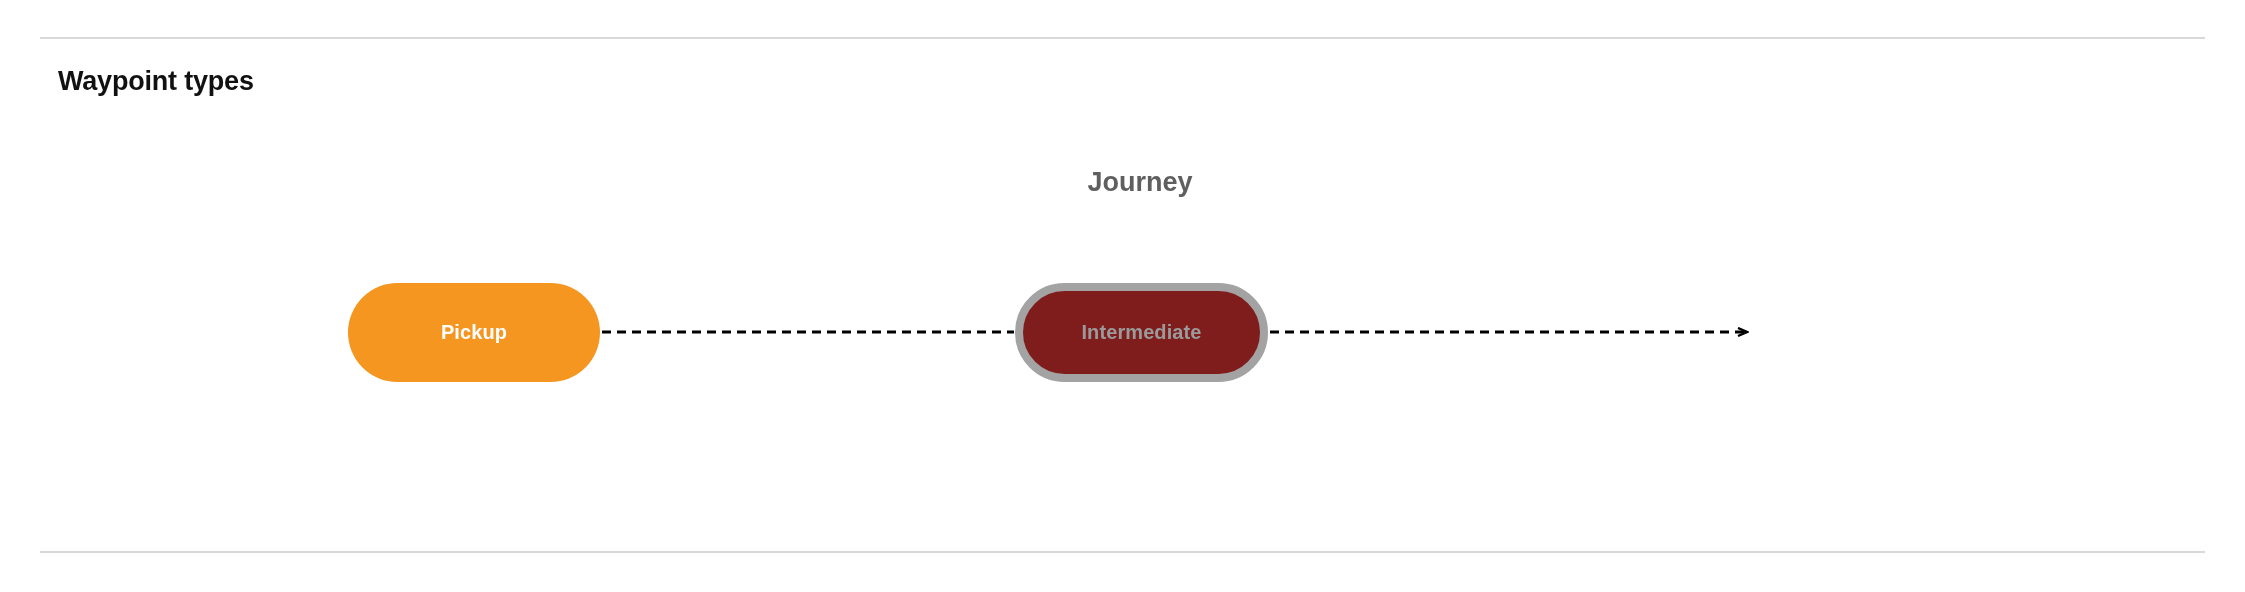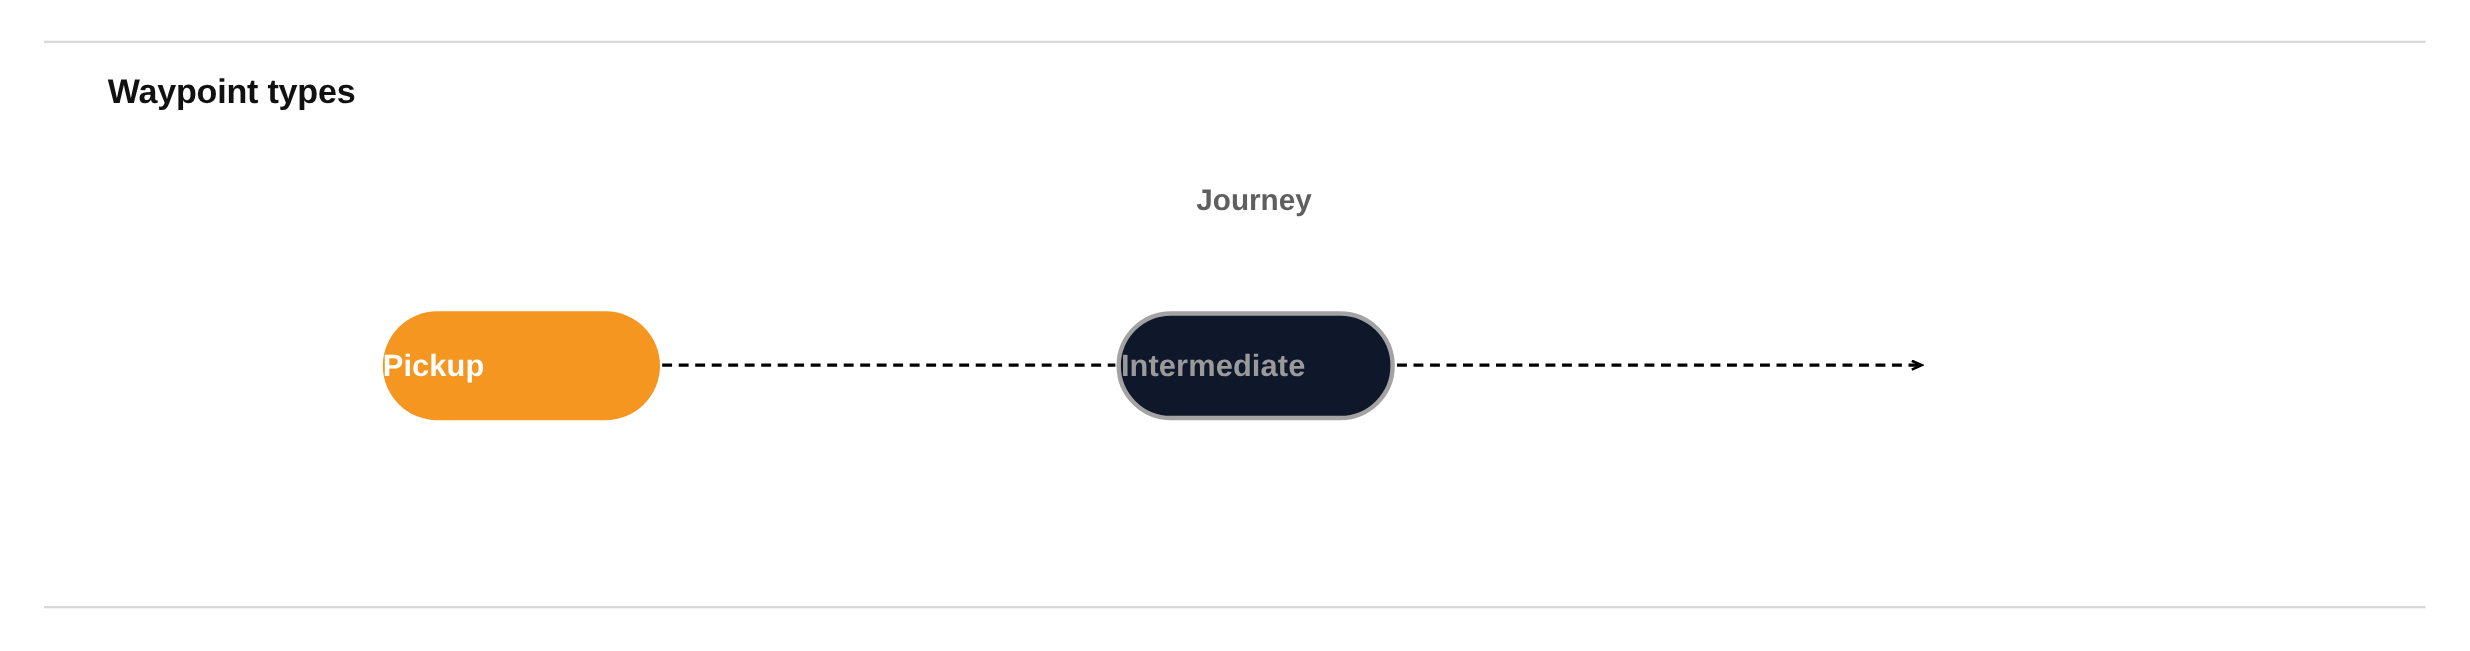--- a/index.html
+++ b/index.html
@@ -31,26 +31,25 @@
     height: 2px;
     background: #d8d8d8;
   }
   .divider.top { top: 37px; }
   .divider.bottom { top: 551px; }
 
   .section-title {
     position: absolute;
     left: 58px;
     top: 66px;
-    font-size: 31px;
+    font-size: 27px;
     font-weight: bold;
     color: #111111;
     letter-spacing: -0.2px;
     white-space: nowrap;
-    margin-left: 40px;
   }
 
   .diagram {
     position: absolute;
     left: 0;
     top: 0;
     width: 2245px;
     height: 592px;
   }
 
@@ -67,41 +66,41 @@
     white-space: nowrap;
   }
 
   .node {
     position: absolute;
     height: 99px;
     border-radius: 52px;
     box-sizing: border-box;
     display: flex;
     align-items: center;
-    justify-content: flex-start;
-    font-size: 28px;
+    justify-content: center;
+    font-size: 20px;
     font-weight: bold;
     letter-spacing: 0.1px;
     white-space: nowrap;
   }
 
   .node-pickup {
     left: 348px;
     top: 283px;
     width: 252px;
     background: #f4961f;
     color: #ffffff;
   }
 
   .node-intermediate {
     left: 1015px;
     top: 283px;
     width: 253px;
-    background: #0f172a;
-    border: 4px solid #a3a3a3;
+    background: #7f1d1d;
+    border: 8px solid #a3a3a3;
     color: #9a9a9a;
   }
 
   .node-dropoff {
     left: 1750px;
     top: 283px;
     width: 252px;
     background: #f4961f;
     color: #ffffff;
   }

